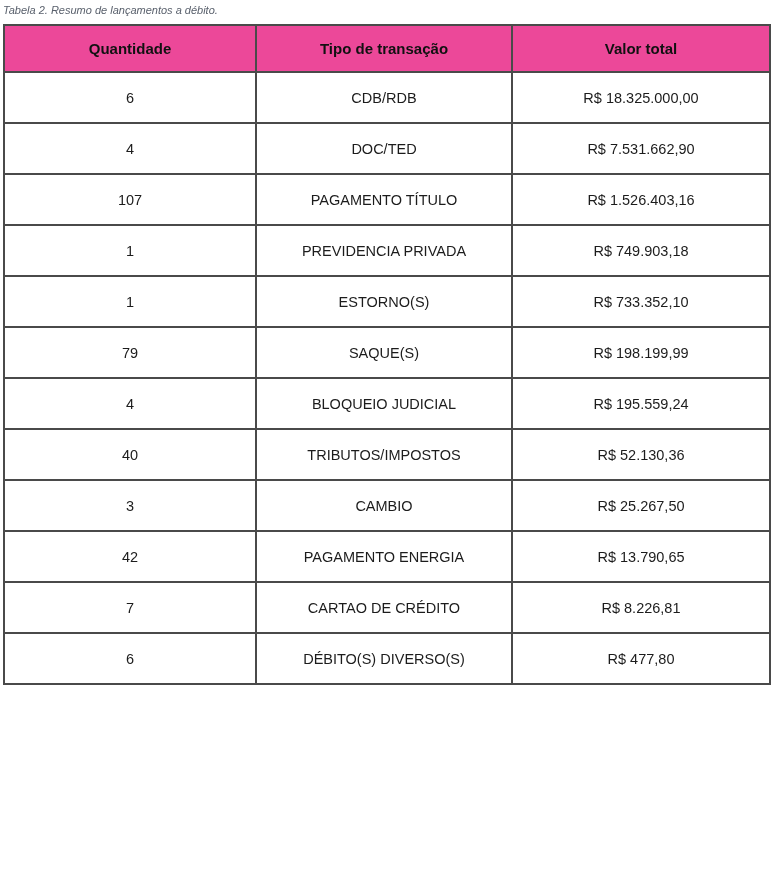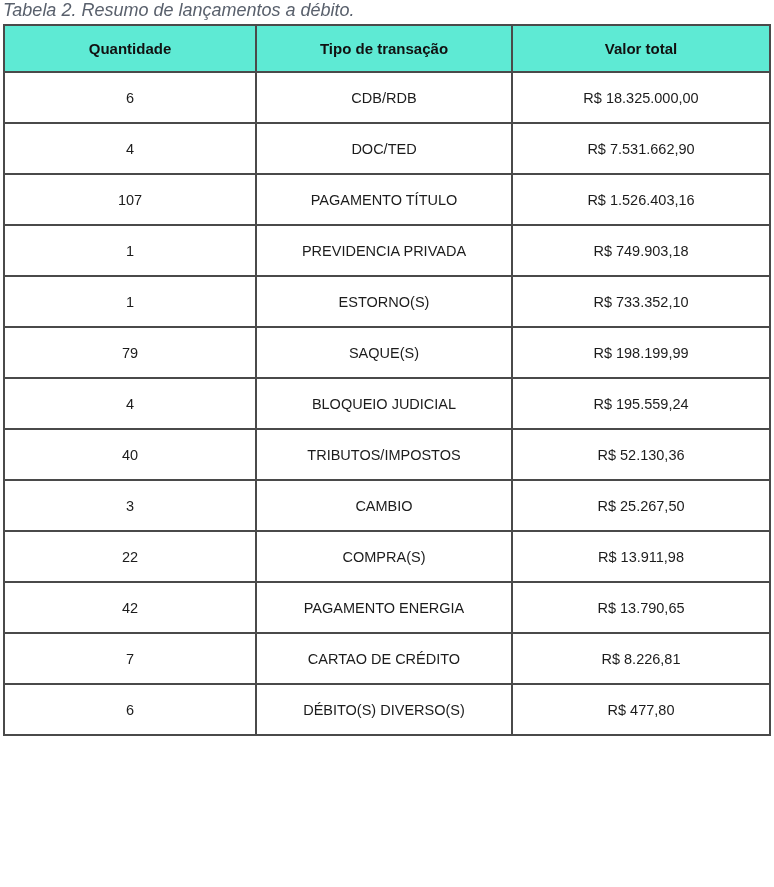--- a/index.html
+++ b/index.html
@@ -8,21 +8,21 @@
     background: #ffffff;
   }
   body {
     width: 774px;
     height: 887px;
     overflow: hidden;
     font-family: "Liberation Sans", sans-serif;
   }
   .caption {
     font-style: italic;
-    font-size: 18px;
+    font-size: 11px;
     line-height: 15px;
     color: #59606c;
     margin: 3px 0 0 3px;
     height: 16px;
   }
   table.summary {
     border-collapse: collapse;
     table-layout: fixed;
     width: 766px;
     margin: 5px 0 0 3px;
@@ -30,21 +30,21 @@
   table.summary th,
   table.summary td {
     border: 2px solid #4a4a4a;
     text-align: center;
     vertical-align: middle;
     padding: 0 4px;
     overflow: hidden;
     white-space: nowrap;
   }
   table.summary th {
-    background: #5eead4;
+    background: #ec4899;
     height: 45px;
     font-size: 15px;
     font-weight: bold;
     color: #111111;
   }
   table.summary td {
     height: 49px;
     font-size: 14.5px;
     color: #1c1c1c;
     background: #ffffff;
@@ -108,25 +108,20 @@
         <td>40</td>
         <td>TRIBUTOS/IMPOSTOS</td>
         <td>R$ 52.130,36</td>
       </tr>
       <tr>
         <td>3</td>
         <td>CAMBIO</td>
         <td>R$ 25.267,50</td>
       </tr>
       <tr>
-        <td>22</td>
-        <td>COMPRA(S)</td>
-        <td>R$ 13.911,98</td>
-      </tr>
-      <tr>
         <td>42</td>
         <td>PAGAMENTO ENERGIA</td>
         <td>R$ 13.790,65</td>
       </tr>
       <tr>
         <td>7</td>
         <td>CARTAO DE CRÉDITO</td>
         <td>R$ 8.226,81</td>
       </tr>
       <tr>

